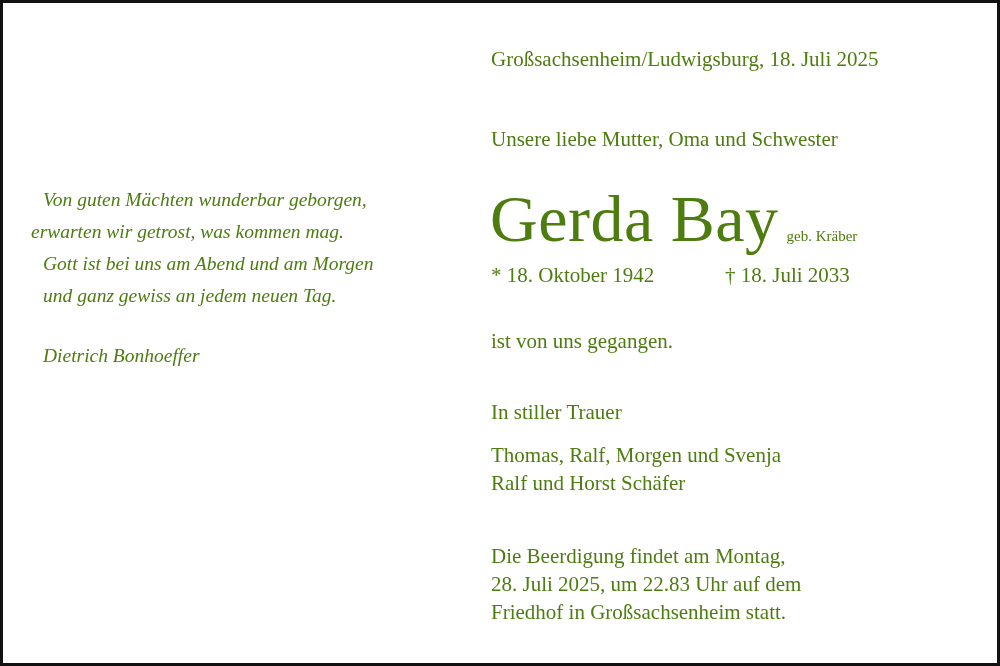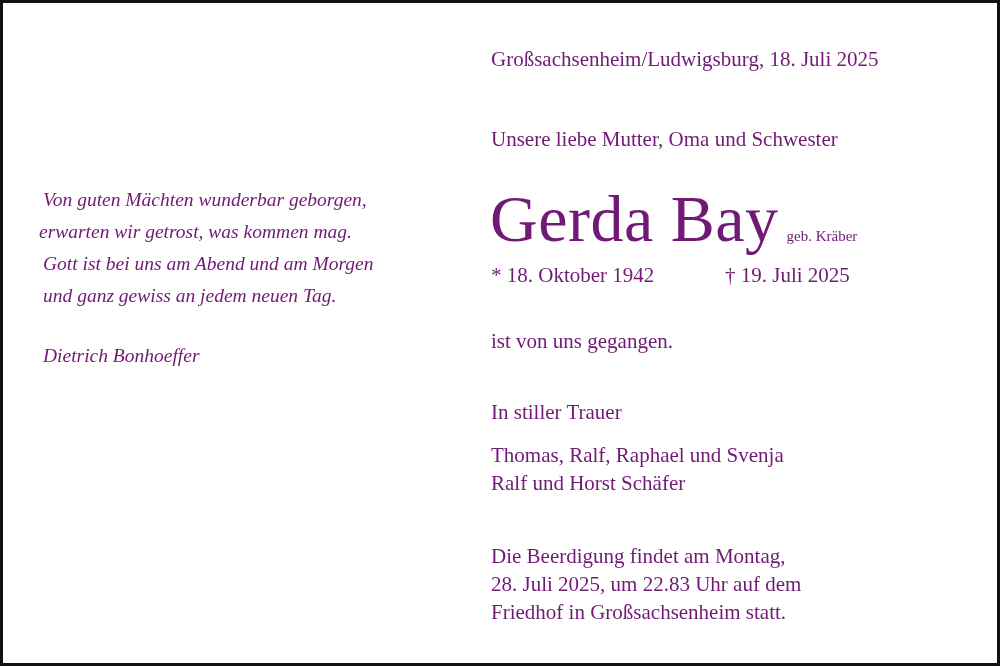--- a/index.html
+++ b/index.html
@@ -1,56 +1,56 @@
 <!DOCTYPE html>
 <html><head>
   <meta charset="utf-8">
   <style>
     html, body { margin: 0; padding: 0; background: #ffffff; }
     body { width: 1000px; height: 666px; position: relative; overflow: hidden; }
     .frame {
       position: absolute; left: 0; top: 0; width: 1000px; height: 666px;
       box-sizing: border-box; border: 3px solid #111111; background: #ffffff;
     }
-    .serif { font-family: "Liberation Serif", "DejaVu Serif", serif; color: #701a75; }
+    .serif { font-family: "Liberation Serif", "DejaVu Serif", serif; color: #4d7c0f; }
     .abs { position: absolute; white-space: nowrap; }
     .t22 { font-size: 21px; line-height: 26px; }
     .quote { font-style: italic; font-size: 19.5px; line-height: 32px; }
     .name-big { font-size: 66px; line-height: 66px; letter-spacing: 0.5px; text-align: right; }
     .maiden { font-size: 15px; line-height: 22px; }
   </style>
 </head>
 <body>
 
 <div class="frame">
 
   <div>
     <div class="abs serif quote" style="left:40px; top:181px;">Von guten Mächten wunderbar geborgen,</div>
-    <div class="abs serif quote" style="left:36px; top:213px;">erwarten wir getrost, was kommen mag.</div>
+    <div class="abs serif quote" style="left:28px; top:213px;">erwarten wir getrost, was kommen mag.</div>
     <div class="abs serif quote" style="left:40px; top:245px;font-style:italic;">Gott ist bei uns am Abend und am Morgen</div>
     <div class="abs serif quote" style="left:40px; top:277px;">und ganz gewiss an jedem neuen Tag.</div>
     <div class="abs serif quote" style="left:40px; top:337px;">Dietrich Bonhoeffer</div>
   </div>
 
   <div>
     <div class="abs serif t22" style="left:488px; top:43px;">Großsachsenheim/Ludwigsburg, 18. Juli 2025</div>
     <div class="abs serif t22" style="left:488px; top:123px;">Unsere liebe Mutter, Oma und Schwester</div>
 
     <div class="abs serif" style="left:487px; top:183px; display:flex; align-items:baseline;">
       <span class="name-big">Gerda Bay</span>
       <span class="maiden" style="margin-left:8px;">geb. Kräber</span>
     </div>
 
     <div class="abs serif t22" style="left:488px; top:259px;">* 18. Oktober 1942</div>
-    <div class="abs serif t22" style="left:722px; top:259px;">† 19. Juli 2025</div>
+    <div class="abs serif t22" style="left:722px; top:259px;">† 18. Juli 2033</div>
 
     <div class="abs serif t22" style="left:488px; top:325px;">ist von uns gegangen.</div>
 
     <div class="abs serif t22" style="left:488px; top:396px;">In stiller Trauer</div>
-    <div class="abs serif t22" style="left:488px; top:439px;">Thomas, Ralf, Raphael und Svenja</div>
+    <div class="abs serif t22" style="left:488px; top:439px;">Thomas, Ralf, Morgen und Svenja</div>
     <div class="abs serif t22" style="left:488px; top:467px;">Ralf und Horst Schäfer</div>
 
     <div class="abs serif t22" style="left:488px; top:540px;">Die Beerdigung findet am Montag,</div>
     <div class="abs serif t22" style="left:488px; top:568px;">28. Juli 2025, um 22.83 Uhr auf dem</div>
     <div class="abs serif t22" style="left:488px; top:596px;">Friedhof in Großsachsenheim statt.</div>
   </div>
 
 </div>
 
 </body></html>

